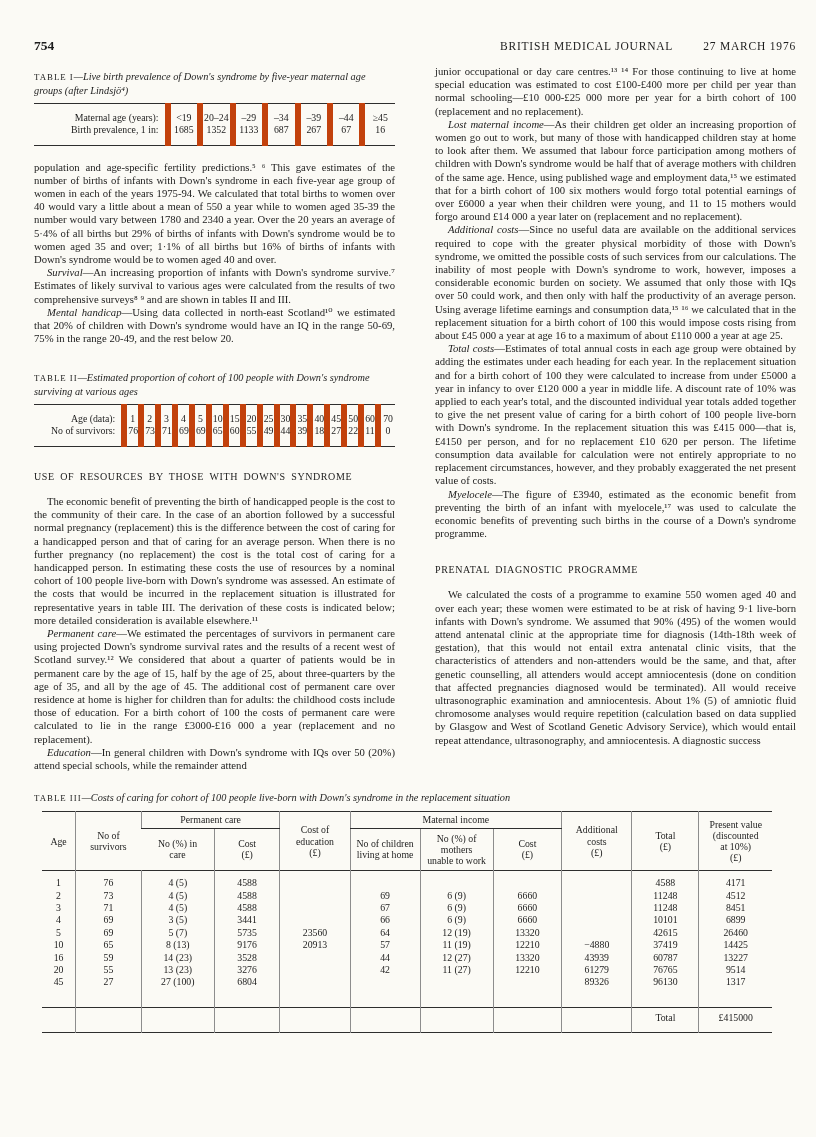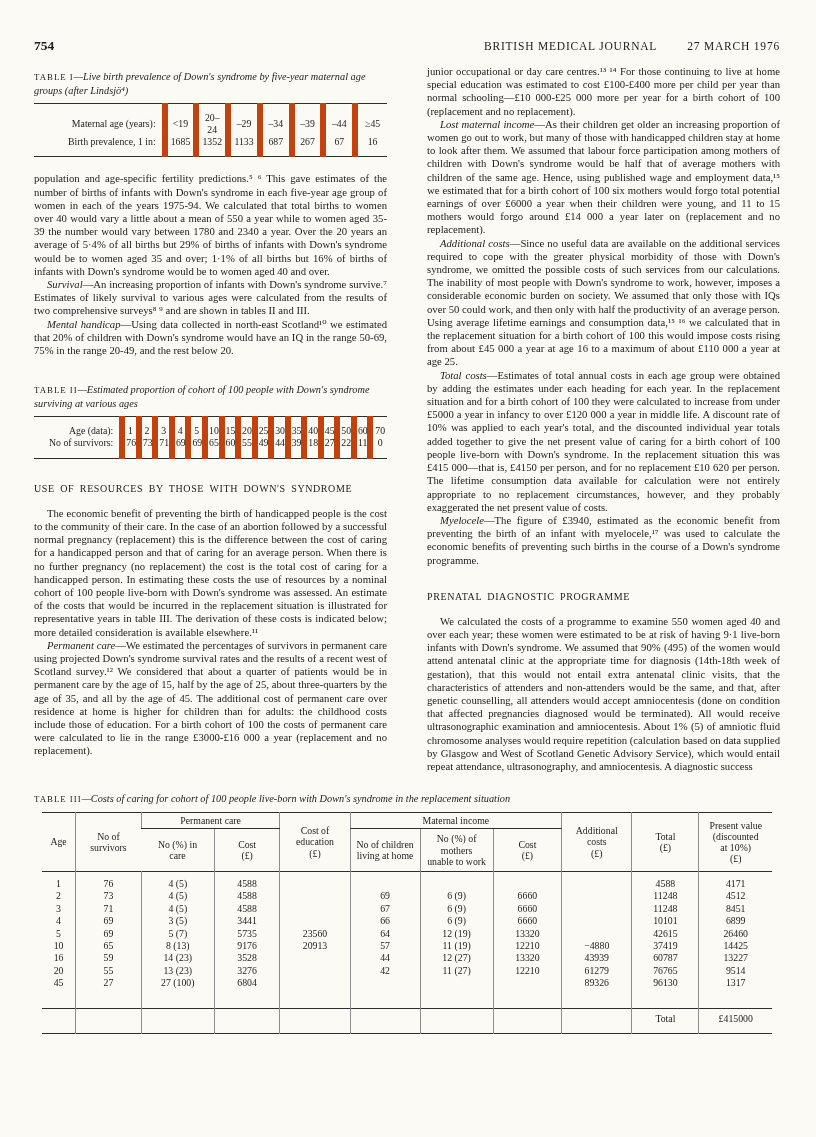--- a/index.html
+++ b/index.html
@@ -3,21 +3,21 @@
 <meta charset="utf-8">
 <style>
   * { margin:0; padding:0; box-sizing:border-box; }
   html, body { background:#fbfaf5; }
   .sheet {
     position:relative;
     width:816px; height:1137px;
     background:#fbfaf5;
     color:#1c1c1c;
     font-family:"Liberation Serif","DejaVu Serif",serif;
-    padding:38px 36px 0 34px;
+    padding:38px 20px 0 34px;
     overflow:hidden;
     border-radius:14px;
   }
   
   .masthead { display:flex; justify-content:space-between; align-items:baseline; margin-bottom:11px; }
   .page-num { font-weight:bold; font-size:13.5px; }
   .mast-right { font-size:11.5px; letter-spacing:0.8px; }
   .mast-right .journal { margin-right:30px; }
   
   .columns { display:flex; gap:40px; align-items:flex-start; }
@@ -192,20 +192,23 @@
       </table>
 
       <div class="sec-heading">USE OF RESOURCES BY THOSE WITH DOWN'S SYNDROME</div>
 
       <p class="body indent">
         <span>The economic benefit of preventing the birth of handicapped people is the cost to the community of their care. In the case of an abortion followed by a successful normal pregnancy (replacement) this is the difference between the cost of caring for a handicapped person and that of caring for an average person. When there is no further pregnancy (no replacement) the cost is the total cost of caring for a handicapped person. In estimating these costs the use of resources by a nominal cohort of 100 people live-born with Down's syndrome was assessed. An estimate of the costs that would be incurred in the replacement situation is illustrated for representative years in table III. The derivation of these costs is indicated below; more detailed consideration is available elsewhere.¹¹</span>
       </p>
       <p class="body indent">
         <i class="lead">Permanent care</i><span>—We estimated the percentages of survivors in permanent care using projected Down's syndrome survival rates and the results of a recent west of Scotland survey.¹² We considered that about a quarter of patients would be in permanent care by the age of 15, half by the age of 25, about three-quarters by the age of 35, and all by the age of 45. The additional cost of permanent care over residence at home is higher for children than for adults: the childhood costs include those of education. For a birth cohort of 100 the costs of permanent care were calculated to lie in the range £3000-£16 000 a year (replacement and no replacement).</span>
       </p>
+      <p class="body indent">
+        <i class="lead">Education</i><span>—In general children with Down's syndrome with IQs over 50 (20%) attend special schools, while the remainder attend</span>
+      </p>
     </div>
 
     <div class="col">
       <p class="body">
         <span>junior occupational or day care centres.¹³ ¹⁴ For those continuing to live at home special education was estimated to cost £100-£400 more per child per year than normal schooling—£10 000-£25 000 more per year for a birth cohort of 100 (replacement and no replacement).</span>
       </p>
       <p class="body indent">
         <i class="lead">Lost maternal income</i><span>—As their children get older an increasing proportion of women go out to work, but many of those with handicapped children stay at home to look after them. We assumed that labour force participation among mothers of children with Down's syndrome would be half that of average mothers with children of the same age. Hence, using published wage and employment data,¹⁵ we estimated that for a birth cohort of 100 six mothers would forgo total potential earnings of over £6000 a year when their children were young, and 11 to 15 mothers would forgo around £14 000 a year later on (replacement and no replacement).</span>
       </p>
       <p class="body indent">

